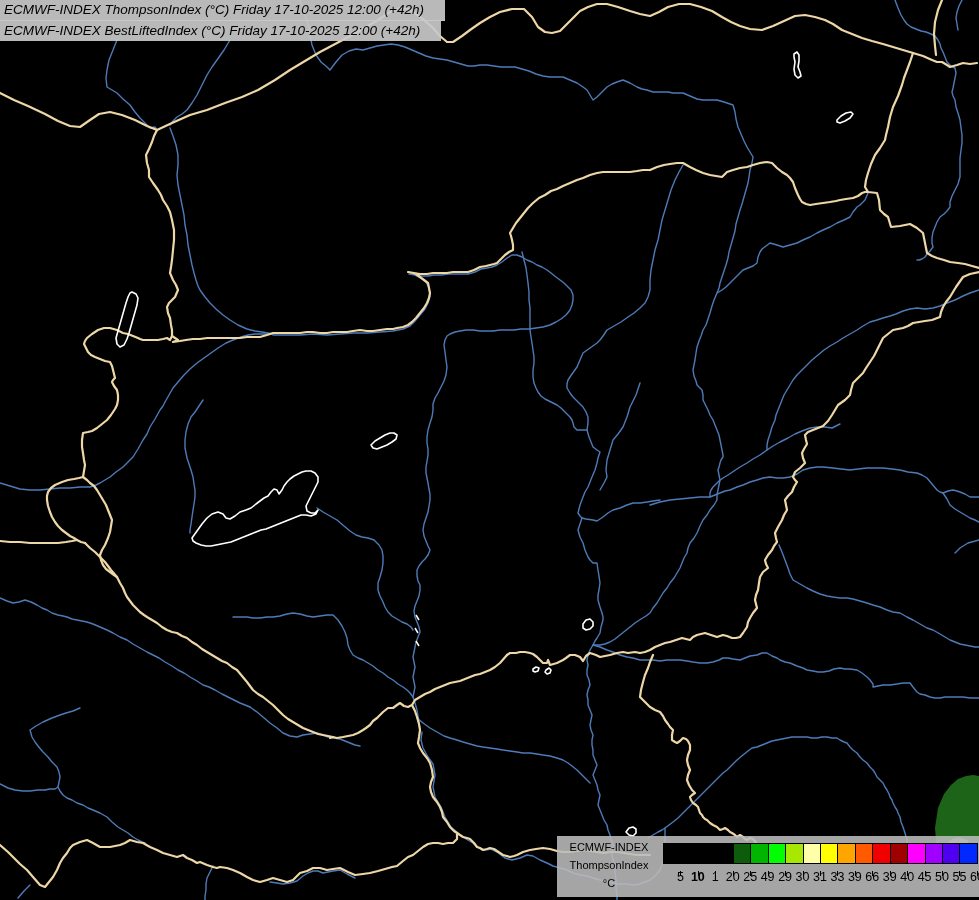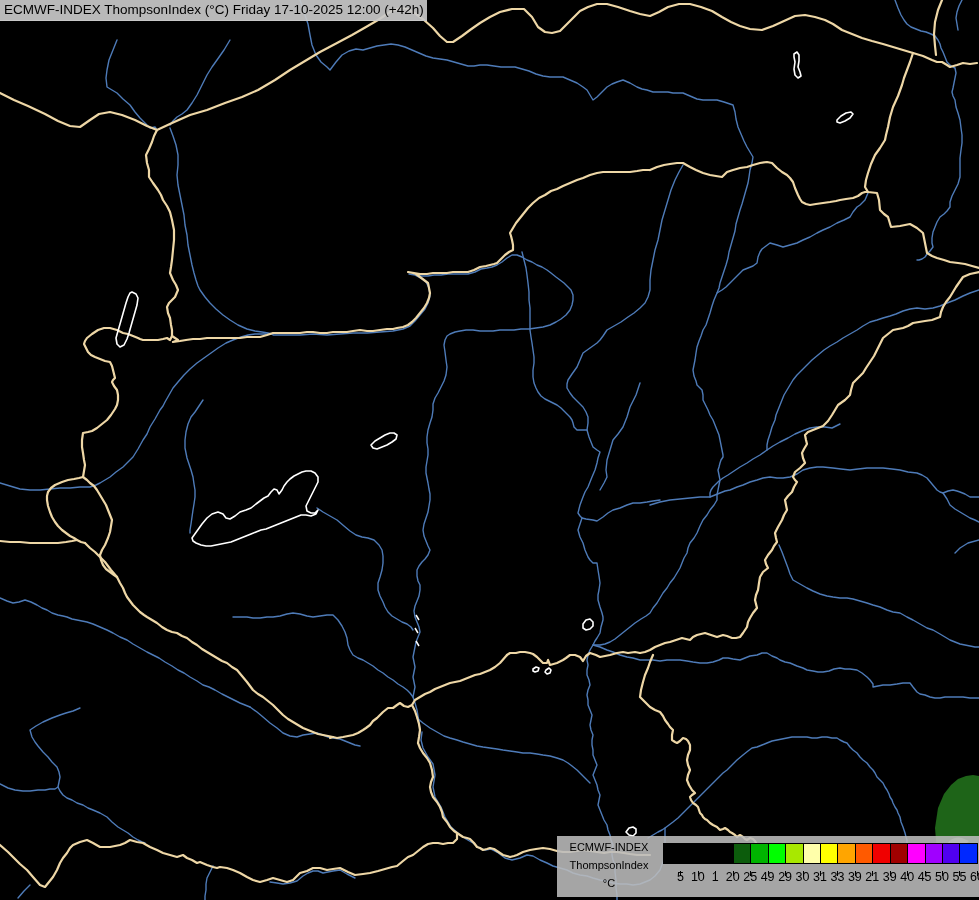--- a/index.html
+++ b/index.html
@@ -1,21 +1,21 @@
 <!DOCTYPE html>
 <html><head>
 <meta charset="utf-8">
 <style>
   html,body{margin:0;padding:0;background:#000;}
   #stage{position:relative;width:979px;height:900px;overflow:hidden;background:#000;
          font-family:"Liberation Sans", sans-serif;}
   #map-svg{position:absolute;left:0;top:0;}
   
   .hdr{position:absolute;left:0;background:rgba(201,201,201,0.92);color:#000;
-       font-size:13.5px;line-height:20px;padding:0 3px 0 4px;white-space:nowrap;}
+       font-size:13.5px;line-height:20px;padding:0 21px 0 4px;white-space:nowrap;font-style:italic;}
   #hdr1{top:0;height:20px;border-bottom:1px solid rgba(201,201,201,0.92);}
   #hdr2{top:21px;height:20px;}
   
   #legend{position:absolute;left:557px;top:836px;width:422px;height:61px;
           background:rgba(188,188,188,0.88);color:#000;}
   #legend-titles{position:absolute;left:0;top:2px;width:104px;text-align:center;}
   #legend-titles div{font-size:11px;line-height:18px;}
   #legend-scale{position:absolute;left:106px;top:7px;height:21px;}
   .lg-cell{position:absolute;top:0;height:21px;border:1px solid #000;box-sizing:border-box;}
   .lg-tick{position:absolute;top:28px;width:1px;height:5px;background:#000;}
@@ -99,20 +99,21 @@
         <polygon points="837,120 841,116 846,113 851,112 853,114 850,118 845,121 840,123 837,122" fill="none" stroke="#ffffff" stroke-width="1.6" stroke-linejoin="round"></polygon>
       </g>
     <g>
         <polyline points="416,615 419,620" fill="none" stroke="#ffffff" stroke-width="1.5"></polyline>
         <polyline points="415,628 418,633" fill="none" stroke="#ffffff" stroke-width="1.5"></polyline>
         <polyline points="416,641 419,646" fill="none" stroke="#ffffff" stroke-width="1.5"></polyline>
       </g>
   </svg>
 
   <div id="hdr1" class="hdr">ECMWF-INDEX ThompsonIndex (°C) Friday 17-10-2025 12:00 (+42h)</div>
+  <div id="hdr2" class="hdr">ECMWF-INDEX BestLiftedIndex (°C) Friday 17-10-2025 12:00 (+42h)</div>
 
   <div id="legend">
     <div id="legend-titles">
       <div>ECMWF-INDEX</div>
       <div>ThompsonIndex</div>
       <div>°C</div>
     </div>
     <div id="legend-scale">
         <div class="lg-cell" style="left: 0px; width: 18.44px; background: rgb(0, 0, 0);"></div>
         <div class="lg-tick" style="left: 17.44px;"></div>
@@ -146,31 +147,31 @@
         <div class="lg-tick" style="left: 261.6px;"></div>
         <div class="lg-cell" style="left: 261.6px; width: 18.44px; background: rgb(160, 0, 255);"></div>
         <div class="lg-tick" style="left: 279.04px;"></div>
         <div class="lg-cell" style="left: 279.04px; width: 18.44px; background: rgb(80, 0, 240);"></div>
         <div class="lg-tick" style="left: 296.48px;"></div>
         <div class="lg-cell" style="left: 296.48px; width: 18.44px; background: rgb(0, 40, 255);"></div>
         <div class="lg-tick" style="left: 313.92px;"></div>
       </div>
     <div id="legend-labels">
         <span class="lg-lab" style="left: 17.44px;">5</span>
-        <span class="lg-lab" style="left: 34.88px;">10</span>
+        <span class="lg-lab" style="left: 34.88px; font-weight: bold;">10</span>
         <span class="lg-lab" style="left: 52.32px;">1</span>
         <span class="lg-lab" style="left: 69.76px;">20</span>
         <span class="lg-lab" style="left: 87.2px;">25</span>
         <span class="lg-lab" style="left: 104.64px;">49</span>
         <span class="lg-lab" style="left: 122.08px;">29</span>
         <span class="lg-lab" style="left: 139.52px;">30</span>
         <span class="lg-lab" style="left: 156.96px;">31</span>
         <span class="lg-lab" style="left: 174.4px;">33</span>
         <span class="lg-lab" style="left: 191.84px;">39</span>
-        <span class="lg-lab" style="left: 209.28px;">21</span>
+        <span class="lg-lab" style="left: 209.28px;">66</span>
         <span class="lg-lab" style="left: 226.72px;">39</span>
         <span class="lg-lab" style="left: 244.16px;">40</span>
         <span class="lg-lab" style="left: 261.6px;">45</span>
         <span class="lg-lab" style="left: 279.04px;">50</span>
         <span class="lg-lab" style="left: 296.48px;">55</span>
         <span class="lg-lab" style="left: 313.92px;">60</span>
       </div>
   </div>
 
 </div>

